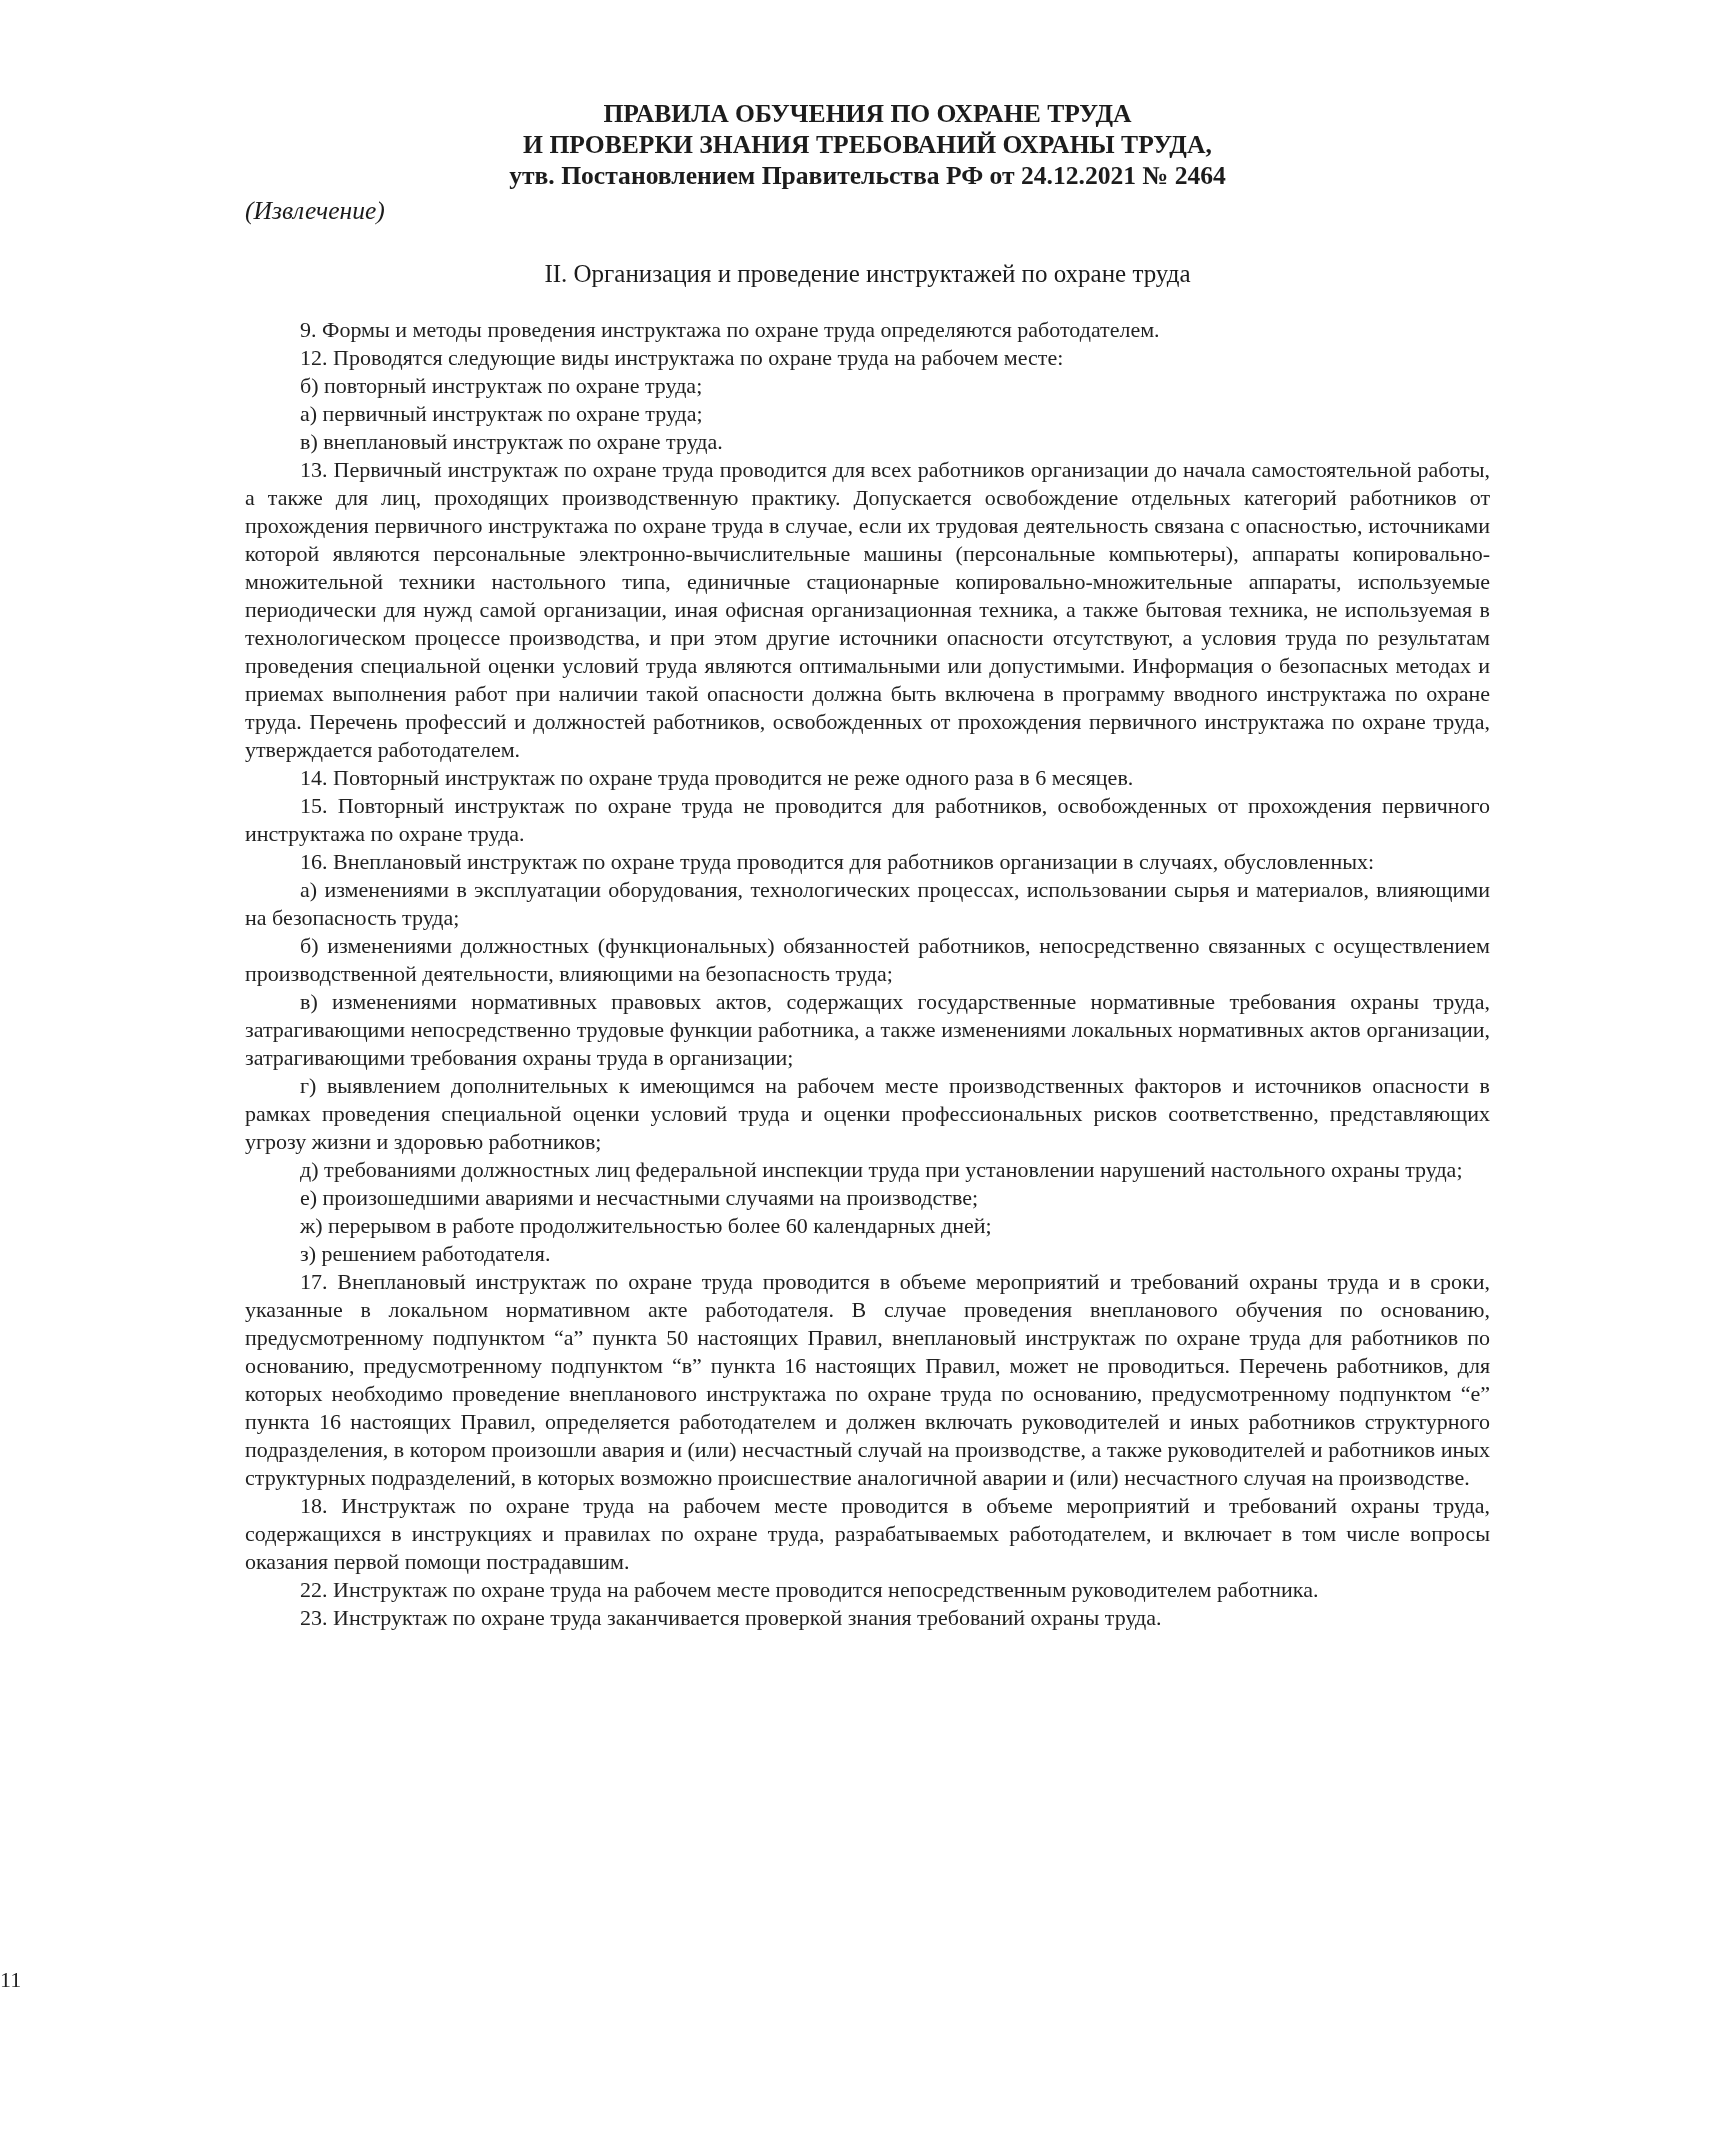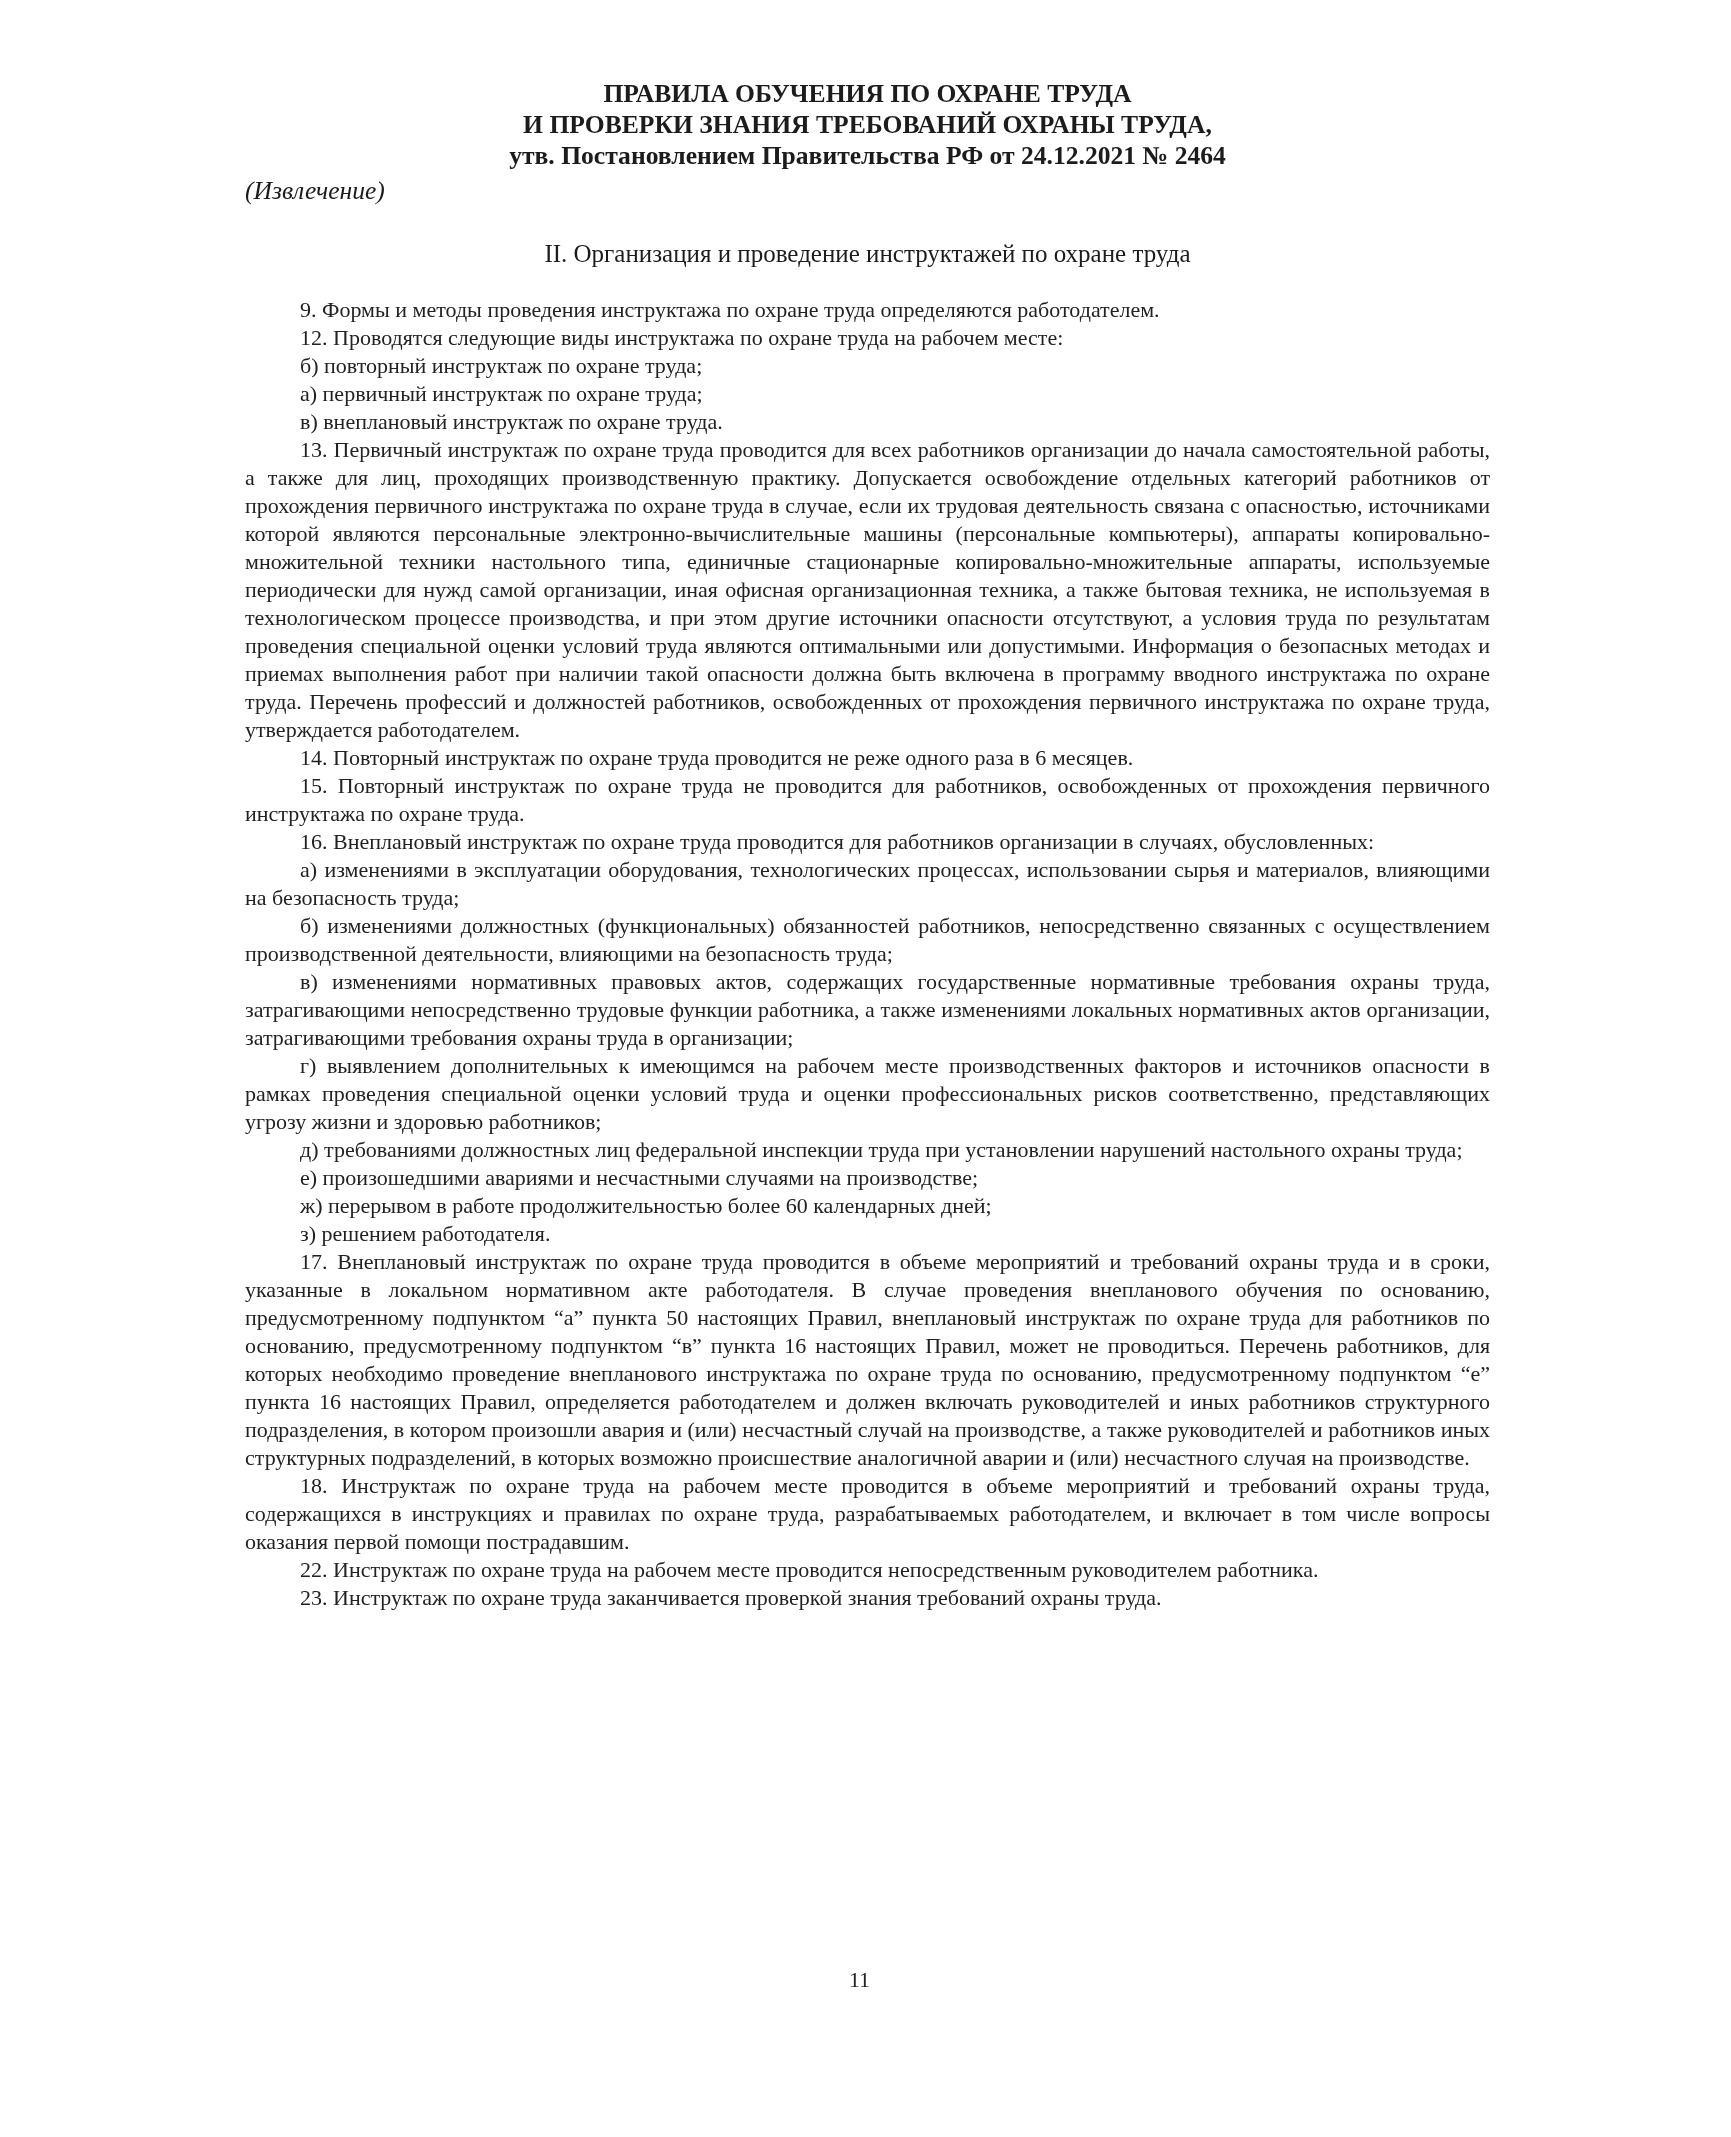--- a/index.html
+++ b/index.html
@@ -6,21 +6,21 @@
     margin: 0;
     padding: 0;
     background: #ffffff;
   }
   .page {
     position: relative;
     width: 1732px;
     height: 2137px;
     background: #ffffff;
     box-sizing: border-box;
-    padding: 78px 242px 0 245px;
+    padding: 98px 242px 0 245px;
     font-family: "Liberation Serif", "DejaVu Serif", serif;
     color: #1f1f1f;
     overflow: hidden;
   }
   .title-block {
     text-align: center;
     font-weight: bold;
     font-size: 25.6px;
     line-height: 31px;
     color: #1c1c1c;
@@ -52,21 +52,20 @@
   .body-text p {
     margin: 0;
     padding: 0;
     text-indent: 55px;
   }
   .page-number {
     position: absolute;
     left: 0;
     right: 13px;
     top: 1966px;
-    text-align: center;
     font-size: 22px;
     line-height: 27.4px;
     color: #222222;
   }
 </style>
 </head>
 <body>
 
 <div class="page">
 

